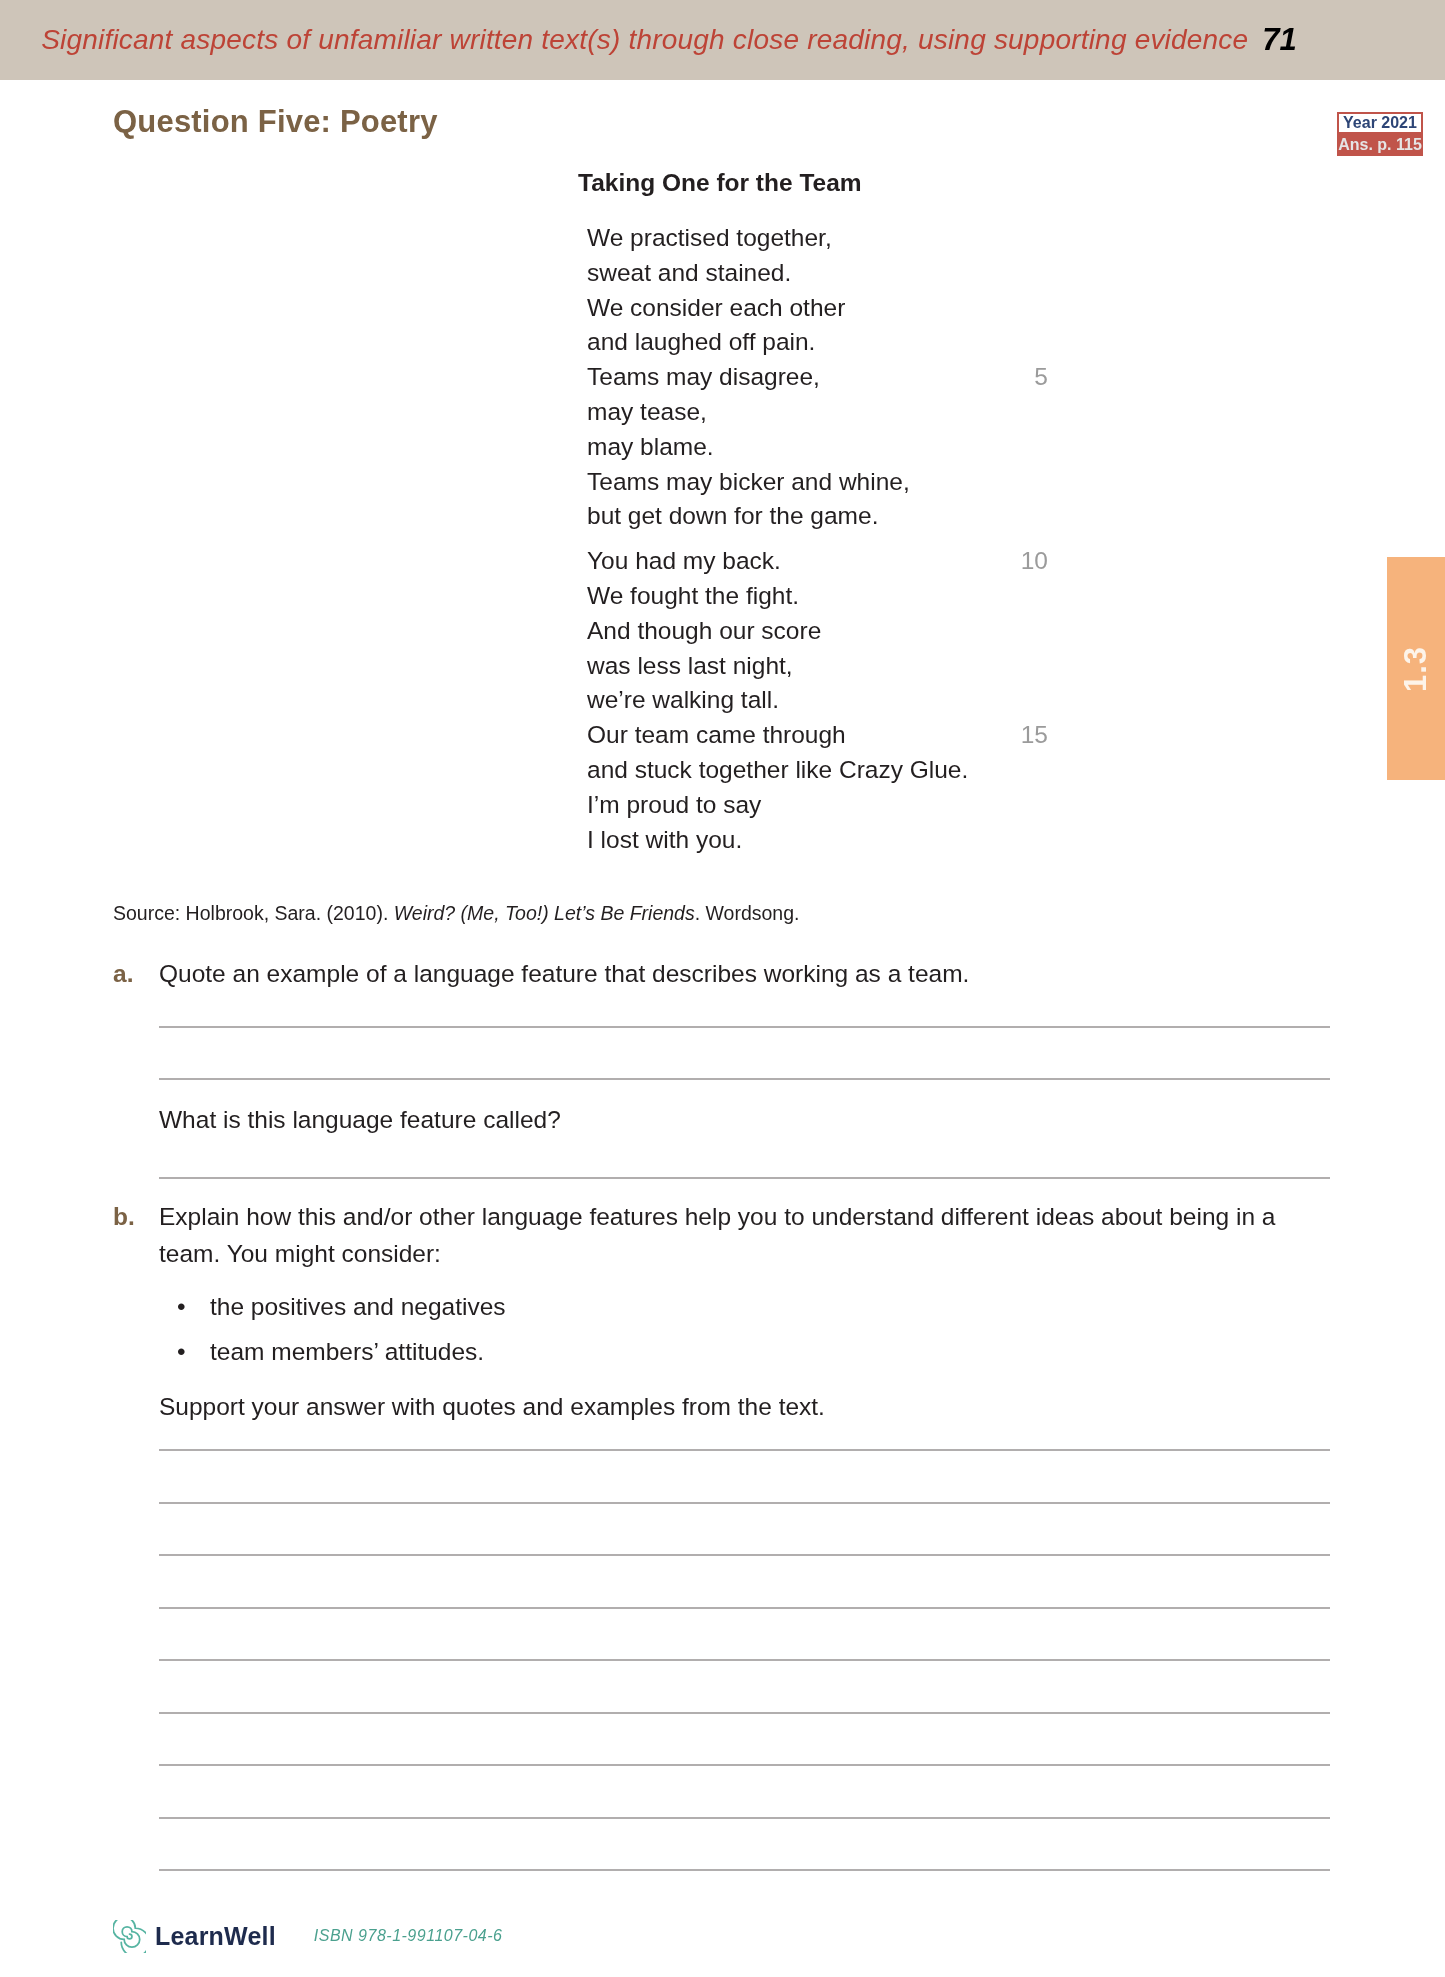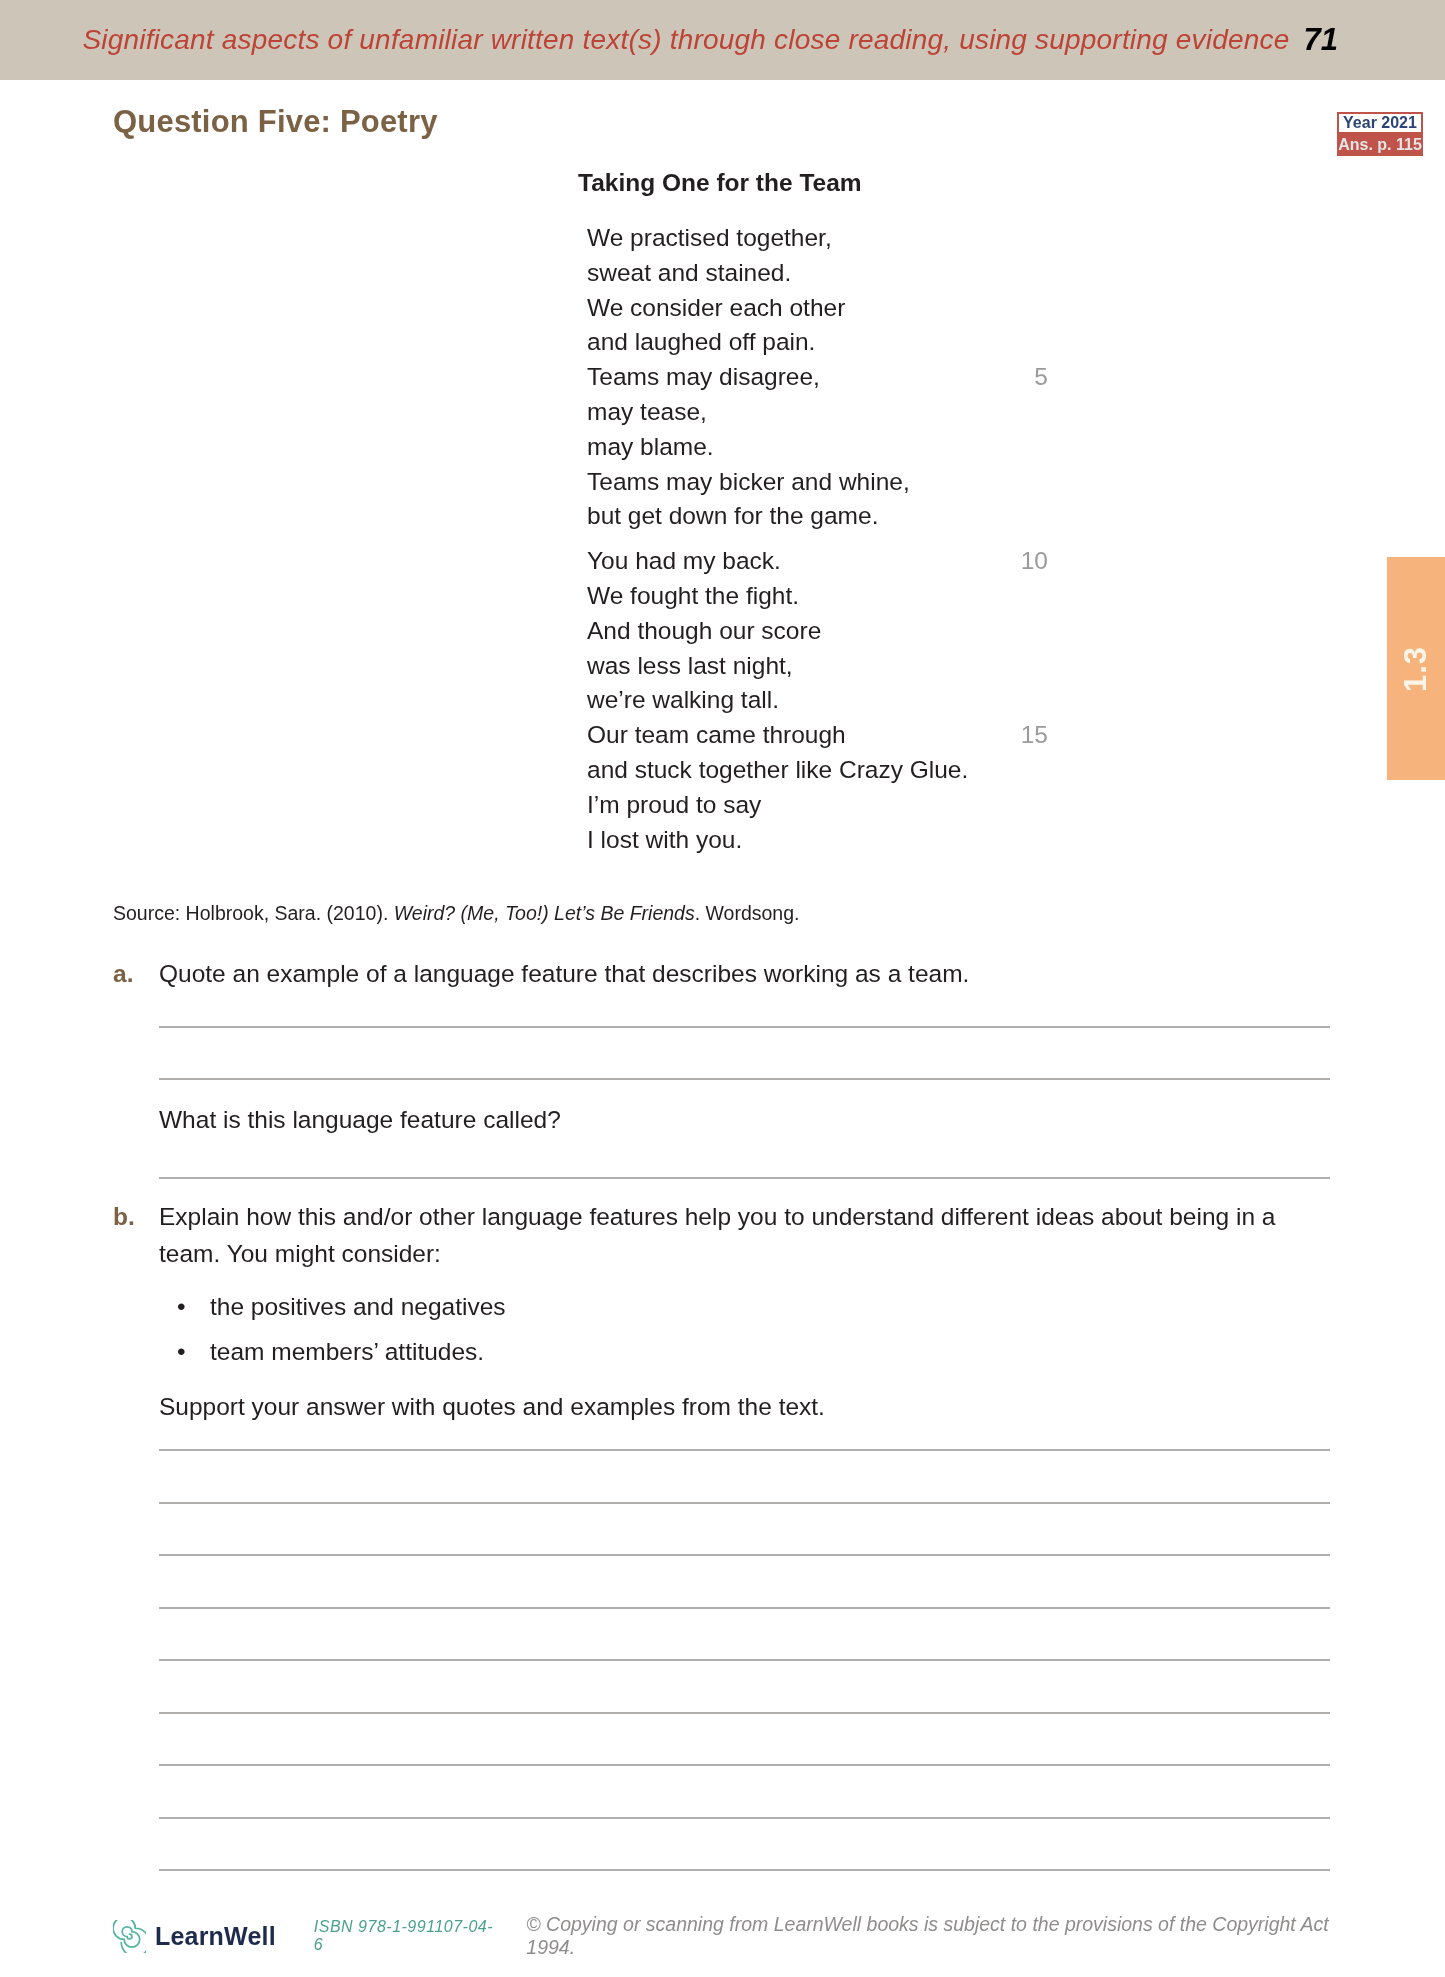--- a/index.html
+++ b/index.html
@@ -9,21 +9,21 @@
     background:#ffffff;
     font-family:"Liberation Sans", sans-serif;
     color:#231f20;
     overflow:hidden;
   }
 
   
   #header-bar {
     position:absolute; left:0; top:0; width:1445px; height:80px;
     background:#cec5b9;
-    display:flex; align-items:center; justify-content:flex-end;
+    display:flex; align-items:center; justify-content:center;
     padding-right:107px;
   }
   #header-bar .achievement {
     font-style:italic; font-size:28px; color:#bd4336; letter-spacing:0.2px;
   }
   #header-bar .pagenum {
     font-style:italic; font-weight:bold; font-size:31px; color:#000000; margin-left:14px;
   }
 
   
@@ -195,14 +195,13 @@
 </div>
 
 <div id="footer">
   <svg id="logo-icon" viewBox="0 0 34 34">
     <g fill="none" stroke="#56b4a2" stroke-width="1.8" stroke-linecap="round">
       <path d="M17 17 m0 -2.5 a2.5 2.5 0 1 1 -2.5 2.5 a5 5 0 1 1 5 -5 a8 8 0 1 1 -8 8 a11.5 11.5 0 1 1 11.5 -11.5 a14.5 14.5 0 1 1 -14.5 14.5"></path>
     </g>
   </svg>
   <span id="brand">LearnWell</span>
   <span id="isbn">ISBN 978-1-991107-04-6</span>
-  <span id="copyright">© Copying or scanning from LearnWell books is subject to the provisions of the Copyright Act 1994.</span>
 </div>
 
 </body></html>

